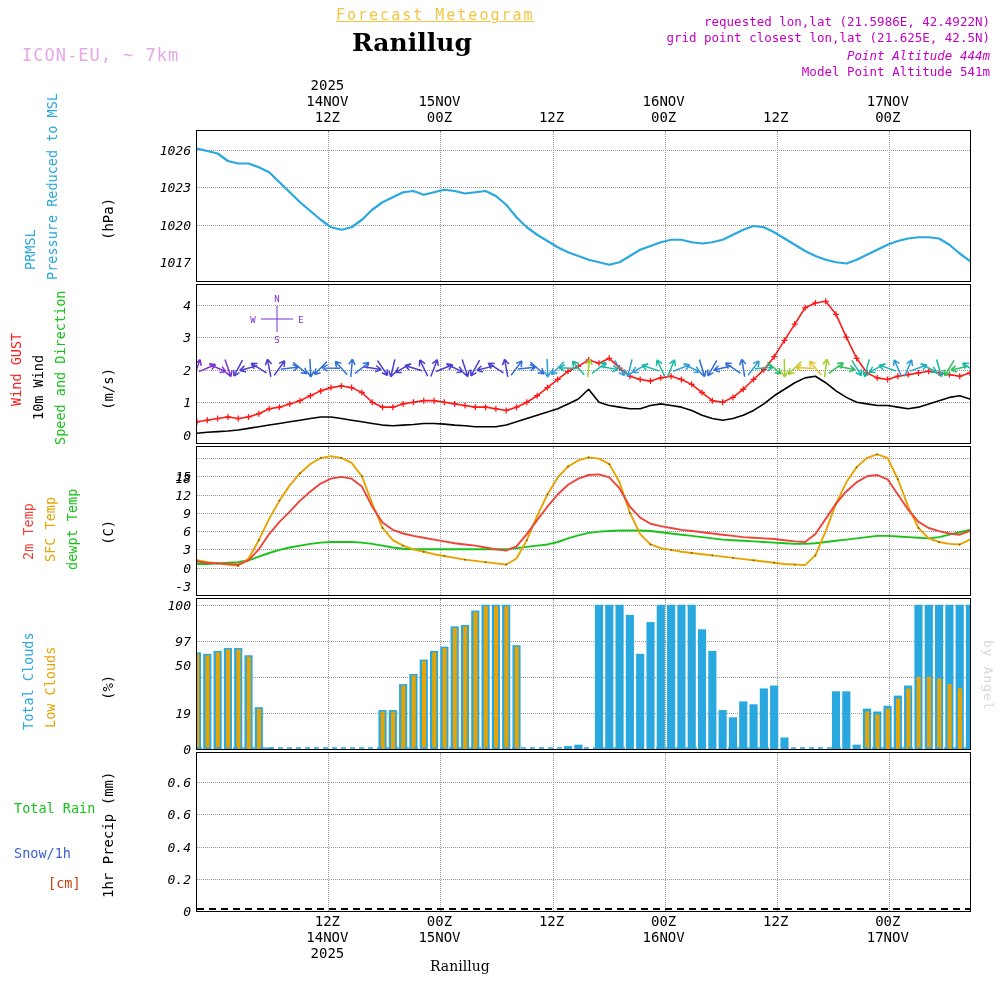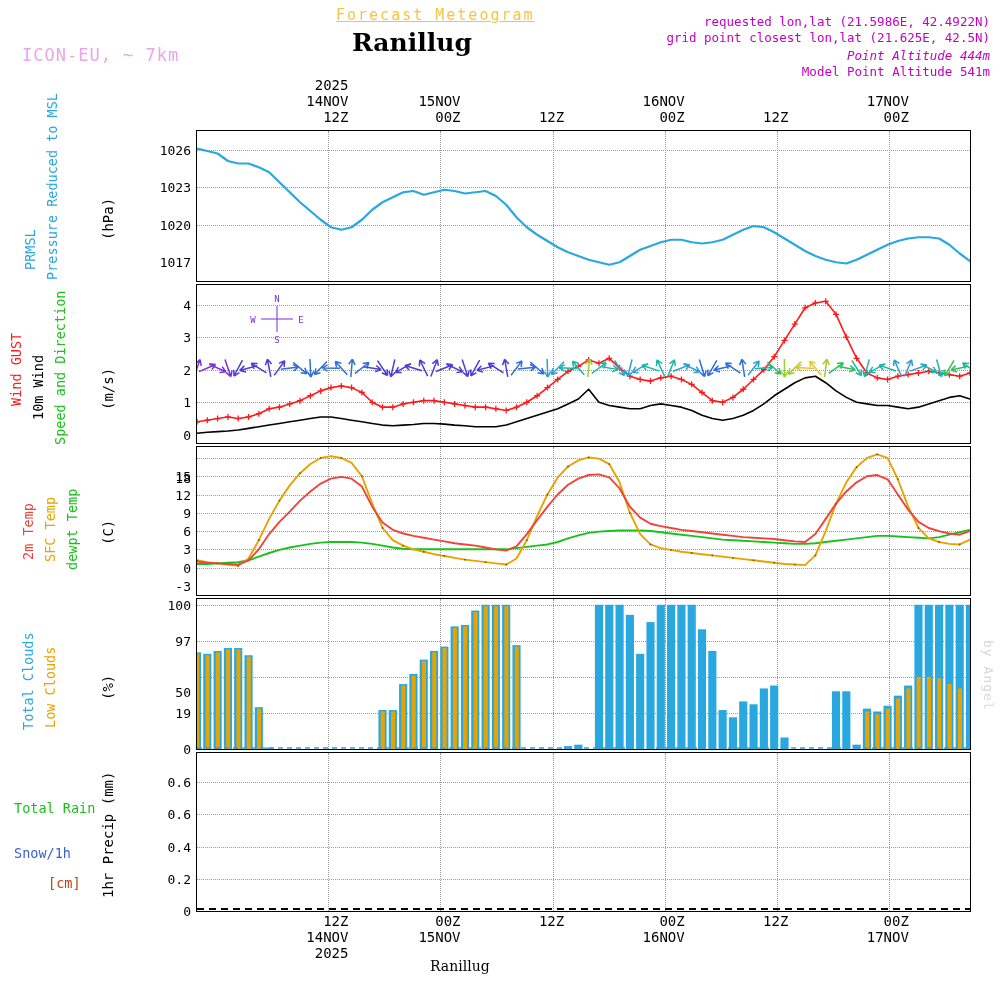--- a/index.html
+++ b/index.html
@@ -23,31 +23,31 @@
   #p-pres{top:130px;height:152px;}
   #p-wind{top:284px;height:160px;}
   #p-temp{top:446px;height:150px;}
   #p-cloud{top:598px;height:152px;}
   #p-prec{top:752px;height:160px;}
 
   .vgrid{position:absolute;top:0;bottom:0;width:1px;border-left:1px dotted #9a9a9a;}
   .hgrid{position:absolute;left:0;right:0;height:1px;border-top:1px dotted #9a9a9a;}
 
   
-  .ylab{position:absolute;right:100%;margin-right:6px;font-size:13px;color:#000;transform:translateY(-50%);white-space:nowrap;font-family:"DejaVu Sans Mono",monospace;}
+  .ylab{position:absolute;right:100%;margin-right:6px;font-size:13px;color:#000;transform:translateY(-50%);white-space:nowrap;font-family:"DejaVu Sans Mono",monospace;font-style:italic;}
 
   
   .vert{writing-mode:vertical-rl;transform:rotate(180deg);white-space:nowrap;}
   .axis-unit{position:absolute;font-size:14px;color:#000;font-family:"DejaVu Sans Mono",monospace;}
   .axis-name{position:absolute;font-size:13.5px;font-family:"DejaVu Sans Mono",monospace;}
 
   
   #topaxis{position:absolute;left:196px;top:78px;width:775px;height:50px;}
   #botaxis{position:absolute;left:196px;top:914px;width:775px;height:60px;}
-  .tlab{position:absolute;font-size:14px;font-family:"DejaVu Sans Mono",monospace;color:#000;text-align:right;transform:translateX(-50%);line-height:15px;}
+  .tlab{position:absolute;font-size:14px;font-family:"DejaVu Sans Mono",monospace;color:#000;text-align:center;transform:translateX(-50%);line-height:15px;}
   #bot-caption{position:absolute;left:430px;top:958px;font-size:14px;font-family:"DejaVu Serif",serif;color:#000;}
 
   svg{display:block;}
 </style>
 </head>
 <body>
 
 <div class="abs mono" id="hdr-forecast">Forecast Meteogram</div>
 <div class="abs" id="hdr-title">Ranillug</div>
 <div class="abs mono" id="hdr-model">ICON-EU, ~ 7km</div>
@@ -555,21 +555,21 @@
     <div class="vgrid" style="left: 131.41px;"></div>
     <div class="vgrid" style="left: 243.495px;"></div>
     <div class="vgrid" style="left: 355.58px;"></div>
     <div class="vgrid" style="left: 467.665px;"></div>
     <div class="vgrid" style="left: 579.75px;"></div>
     <div class="vgrid" style="left: 691.835px;"></div>
     <div class="ylab" style="top: 150px;">0</div>
     <div class="hgrid" style="top: 113.942px;"></div>
     <div class="ylab" style="top: 113.942px;">19</div>
     <div class="hgrid" style="top: 77.8846px;"></div>
-    <div class="ylab" style="top: 93px;">50</div>
+    <div class="ylab" style="top: 66px;">50</div>
     <div class="hgrid" style="top: 41.8269px;"></div>
     <div class="ylab" style="top: 41.8269px;">97</div>
     <div class="hgrid" style="top: 5.76923px;"></div>
     <div class="ylab" style="top: 5.76923px;">100</div>
     <svg width="773" height="150" style="position: absolute; left: 0px; top: 0px;">
       <rect x="-4.068421052631579" y="53.36538461538461" width="8.136842105263158" height="96.63461538461539" fill="#29a8e0"></rect>
       <rect x="-1.8307894736842107" y="54.80769230769231" width="4.068421052631579" height="95.1923076923077" fill="#e8a300"></rect>
       <rect x="6.238245614035088" y="54.80769230769231" width="8.136842105263158" height="95.1923076923077" fill="#29a8e0"></rect>
       <rect x="8.475877192982455" y="56.25" width="4.068421052631579" height="93.75" fill="#e8a300"></rect>
       <rect x="16.544912280701755" y="51.92307692307692" width="8.136842105263158" height="98.07692307692308" fill="#29a8e0"></rect>

